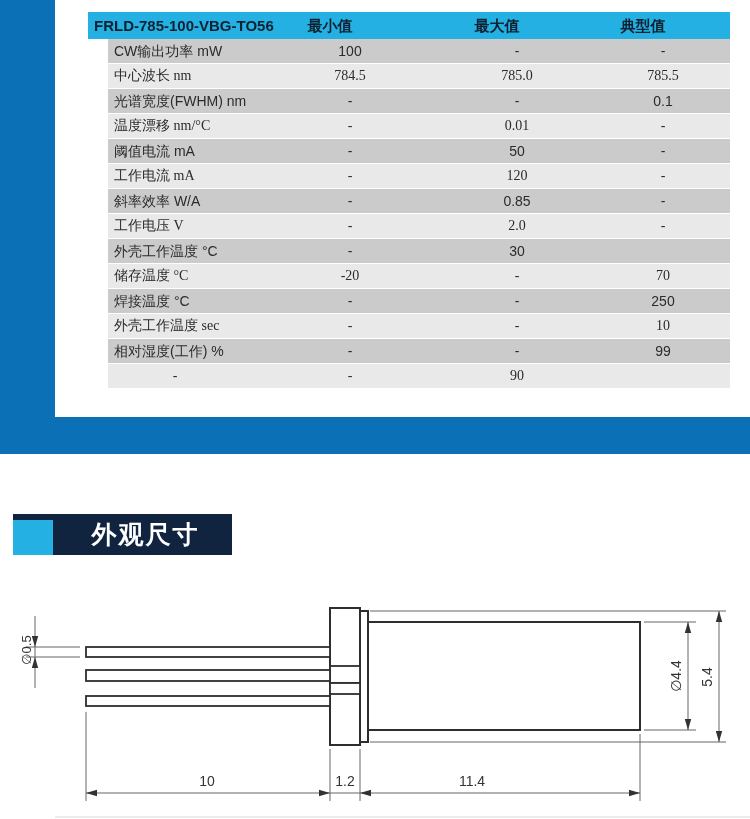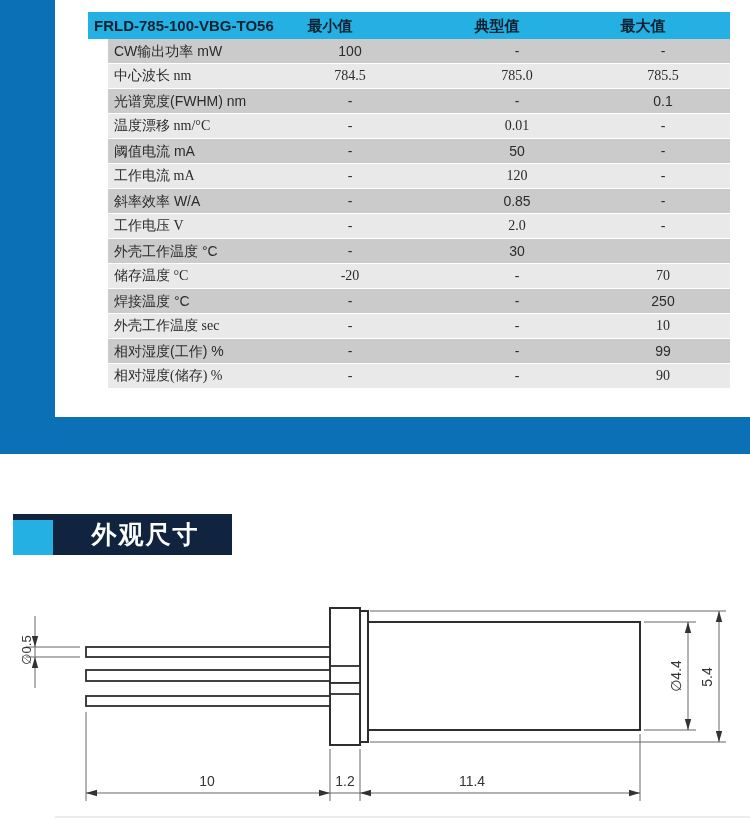--- a/index.html
+++ b/index.html
@@ -58,22 +58,22 @@
 
 <div class="page">
 
   <div class="blue-col"></div>
   <div class="blue-band"></div>
 
   <div class="spec">
     <div class="trow thead">
       <div class="c label">FRLD-785-100-VBG-TO56</div>
       <div class="c val">最小值</div>
+      <div class="c val">最大值</div>
       <div class="c val">典型值</div>
-      <div class="c val">最大值</div>
     </div>
 
     <div class="trow drow dark">
       <div class="c label">CW输出功率 mW</div>
       <div class="c val">100</div>
       <div class="c val">-</div>
       <div class="c val">-</div>
     </div>
     <div class="trow drow light">
       <div class="c label">中心波长 nm</div>
@@ -140,21 +140,20 @@
       <div class="c val">-</div>
       <div class="c val">10</div>
     </div>
     <div class="trow drow dark">
       <div class="c label">相对湿度(工作) %</div>
       <div class="c val">-</div>
       <div class="c val">-</div>
       <div class="c val">99</div>
     </div>
     <div class="trow drow light">
-      <div class="c label">相对湿度(储存) %</div>
       <div class="c val">-</div>
       <div class="c val">-</div>
       <div class="c val">90</div>
     </div>
   </div>
 
   <div class="sec-bar"></div>
   <div class="sec-sq"></div>
   <div class="sec-title">外观尺寸</div>
 

